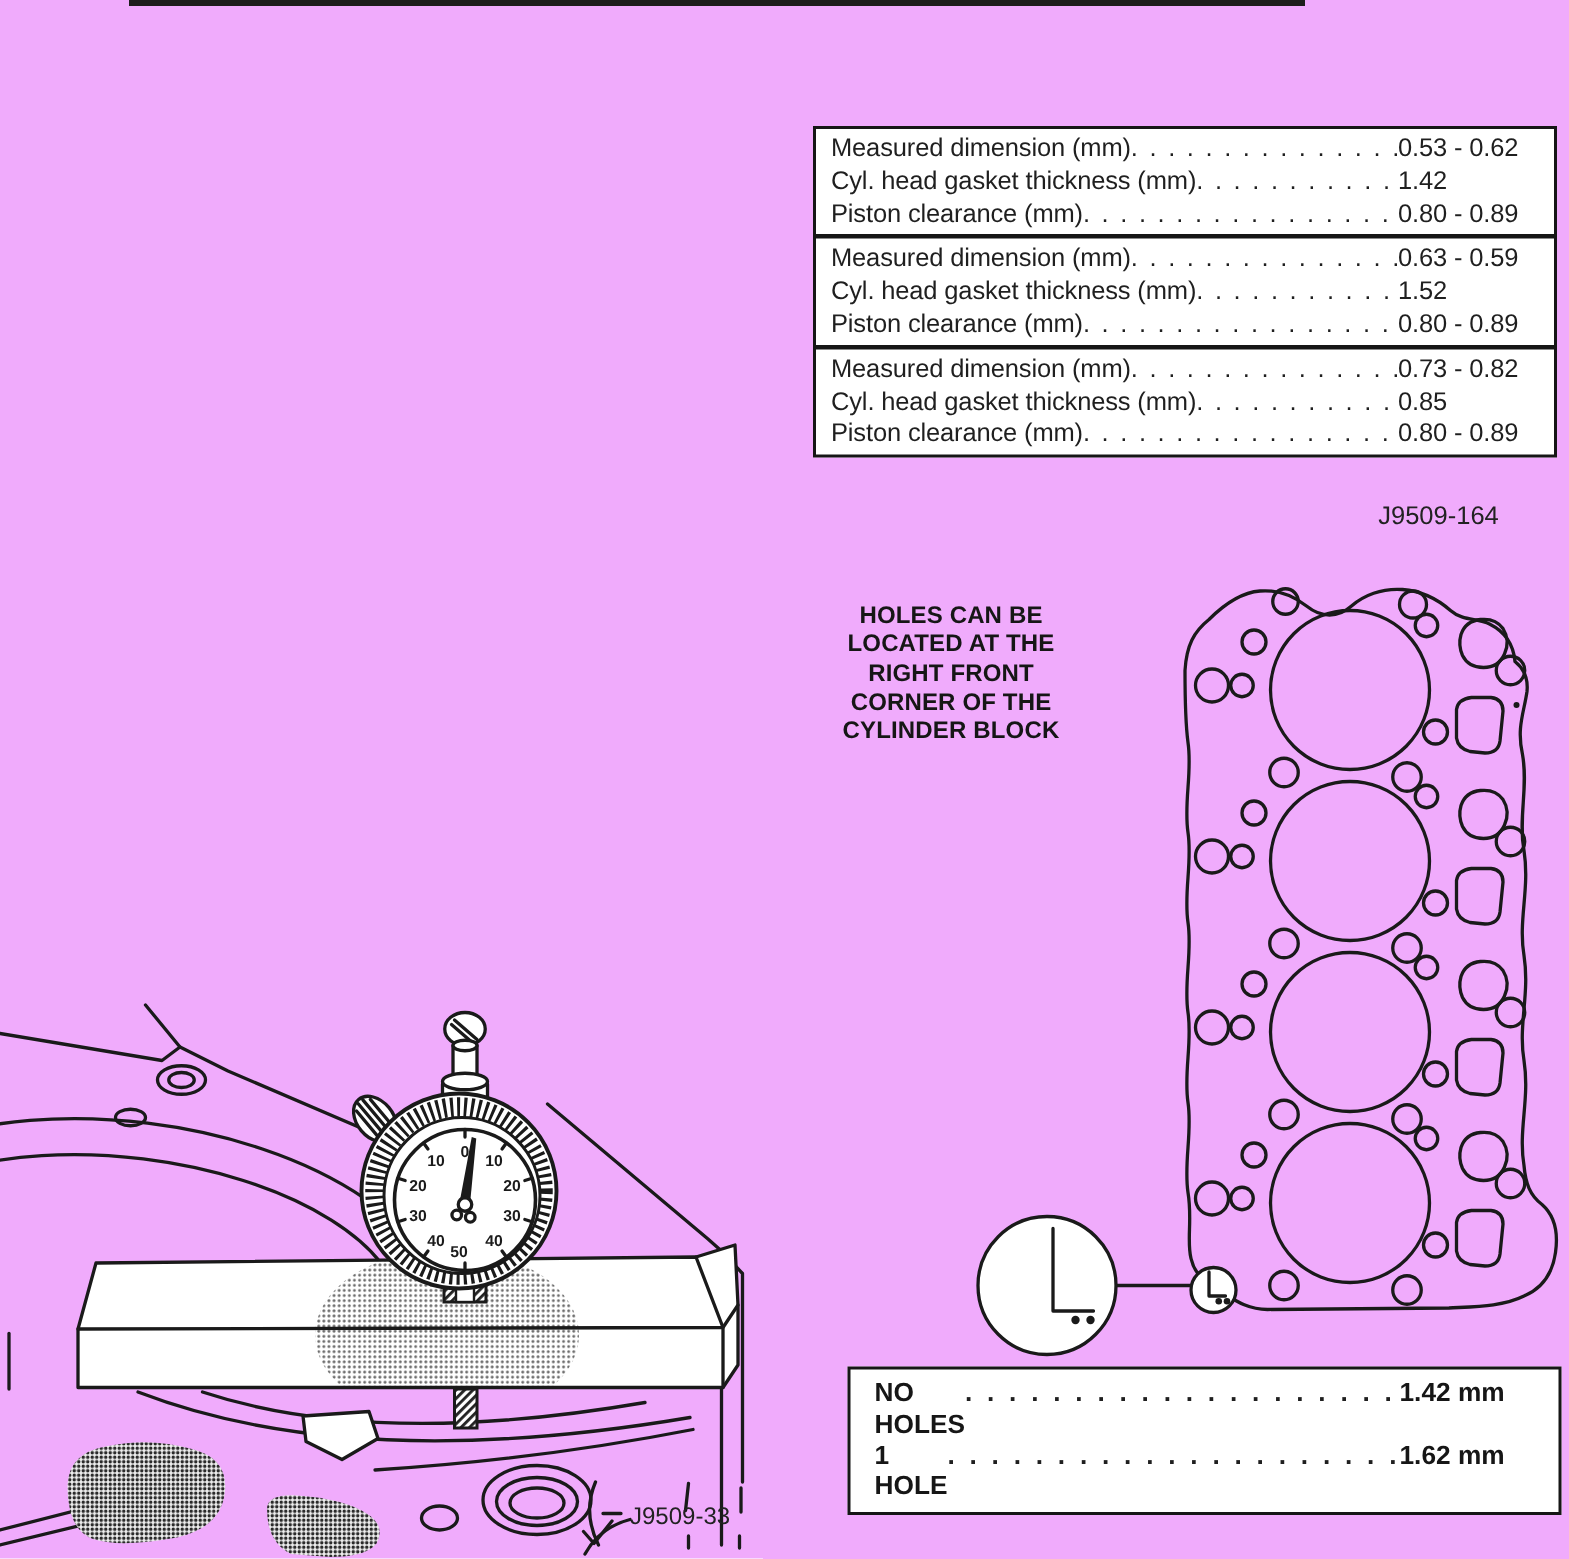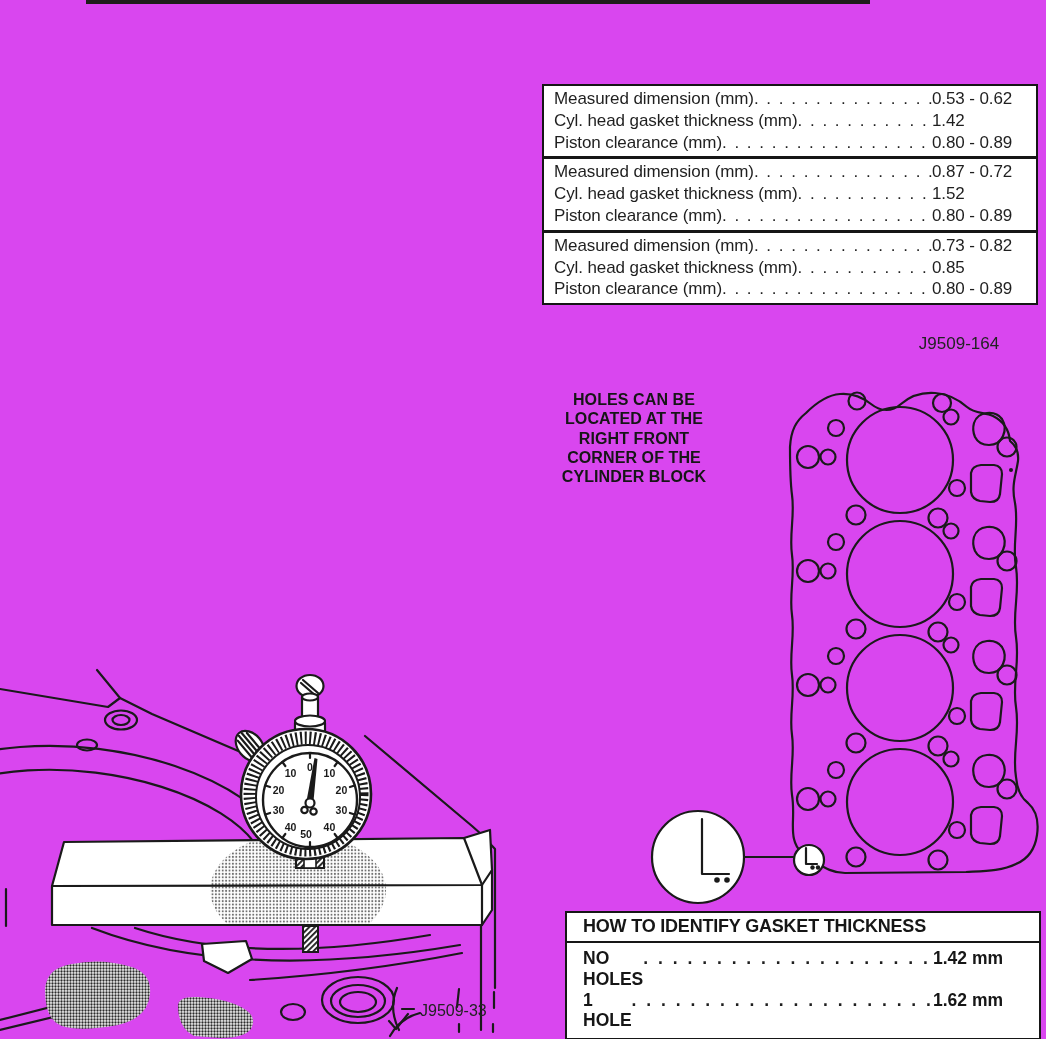--- a/index.html
+++ b/index.html
@@ -1,33 +1,33 @@
 <!DOCTYPE html>
 <html><head>
 <meta charset="utf-8">
 <style>
   html,body{margin:0;padding:0;background:#fff;}
-  .page{position:relative;width:1046px;height:1039px;background:#d946ef;overflow:hidden;
+  .page{position:relative;width:1046px;height:1039px;background:#f0abfc;overflow:hidden;
         font-family:"Liberation Sans",sans-serif;color:#1c1c1c;}
   .top-rule{position:absolute;left:86px;top:0;width:784px;height:4px;background:#1d1d1b;}
 
   
   .spec-table{position:absolute;left:542px;top:84px;width:496px;border:2px solid #161616;background:#fff;box-sizing:border-box;}
   .spec-group{padding:2px 8px 3px 10px;}
   .spec-group + .spec-group{border-top:3px solid #161616;}
   .srow{display:flex;align-items:baseline;font-size:17px;line-height:21.8px;letter-spacing:-0.1px;color:#1f1f1f;}
   .srow .lbl{white-space:nowrap;}
   .dots{flex:1 1 auto;overflow:hidden;white-space:nowrap;color:#1f1f1f;}
   .dots::after{content:" . . . . . . . . . . . . . . . . . . . . . . . . . . . . . . . . . . . . . . . . . . . . . . . . . . . . . . . . . . . .";letter-spacing:1.5px;}
   .srow .val{flex:0 0 96px;white-space:nowrap;}
 
   .fig-label-164{position:absolute;left:890px;top:302px;width:138px;text-align:center;font-size:17px;color:#222;margin-top:32px;}
 
   
-  .gasket-caption{position:absolute;left:536px;top:390px;width:196px;text-align:center;
+  .gasket-caption{position:absolute;left:536px;top:401px;width:196px;text-align:center;
                   font-size:16px;line-height:19.3px;font-weight:bold;color:#161616;letter-spacing:0.1px;}
 
   
   .gasket-svg{position:absolute;left:640px;top:385px;width:406px;height:520px;}
   .dial-svg{position:absolute;left:0;top:658px;width:520px;height:381px;}
 
   
   .thk-table{position:absolute;left:565px;top:911px;width:476px;border:2.6px solid #161616;background:#fff;box-sizing:border-box;}
   .thk-head{font-weight:bold;font-size:18px;letter-spacing:-0.2px;padding:3px 10px 4px 16px;border-bottom:2.4px solid #161616;color:#161616;}
   .thk-body{padding:5px 14px 7px 16px;}
@@ -64,21 +64,21 @@
       <div class="srow">
           <span class="lbl">Piston clearance (mm)</span>
           <span class="dots"></span>
           <span class="val">0.80 - 0.89</span>
         </div>
     </div>
     <div class="spec-group">
       <div class="srow">
           <span class="lbl">Measured dimension (mm)</span>
           <span class="dots"></span>
-          <span class="val">0.87 - 0.72</span>
+          <span class="val">0.63 - 0.59</span>
         </div>
       <div class="srow">
           <span class="lbl">Cyl. head gasket thickness (mm)</span>
           <span class="dots"></span>
           <span class="val">1.52</span>
         </div>
       <div class="srow">
           <span class="lbl">Piston clearance (mm)</span>
           <span class="dots"></span>
           <span class="val">0.80 - 0.89</span>
@@ -293,21 +293,20 @@
 
     <g>
       <path class="ln" d="M397,330 C391,344 392,358 399,372"></path>
       <path class="ln" d="M408,356 L396,371 L389,363"></path>
       <path class="ln" d="M459,331 L457,349 M494,334 L494,350 M402,351 L414,351 M459,366 L459,374 M493,366 L493,374"></path>
     </g>
     <text class="figcode" x="420" y="358">J9509-33</text>
   </svg>
 
   <div class="thk-table">
-    <div class="thk-head">HOW TO IDENTIFY GASKET THICKNESS</div>
     <div class="thk-body">
       <div class="trow">
           <span class="lbl">NO HOLES</span>
           <span class="dots"></span>
           <span class="val">1.42 mm</span>
         </div>
       <div class="trow">
           <span class="lbl">1 HOLE</span>
           <span class="dots"></span>
           <span class="val">1.62 mm</span>

